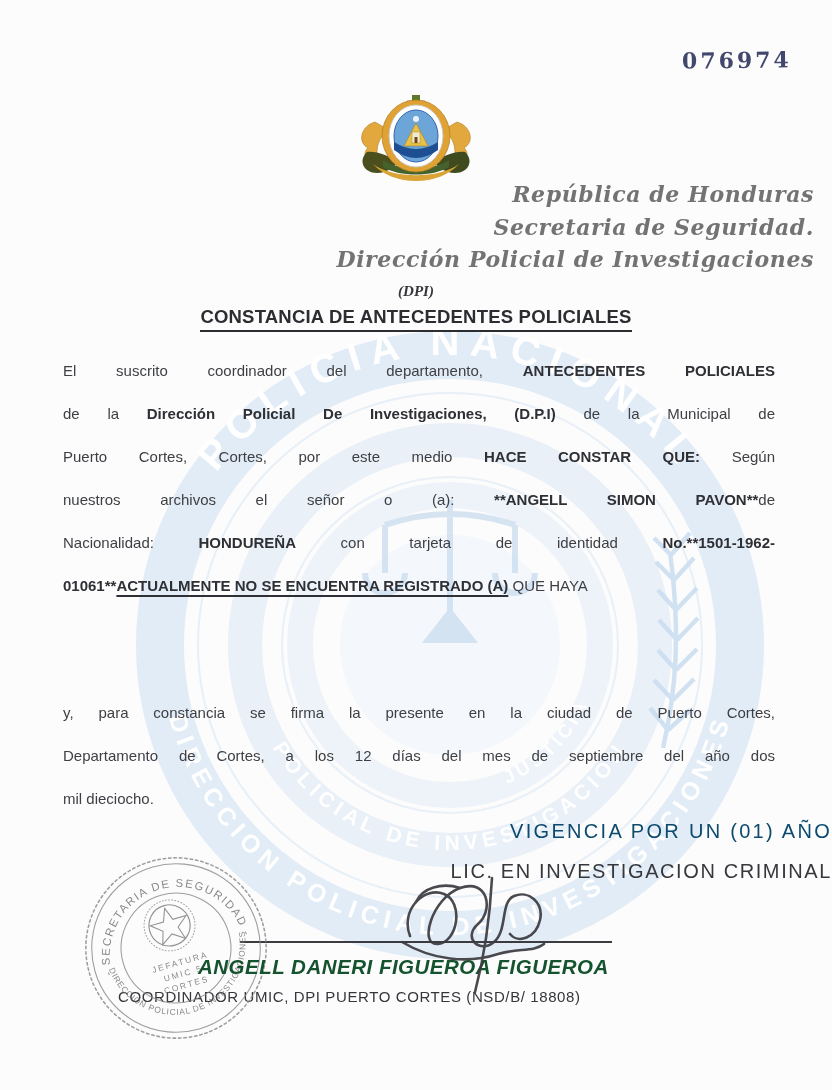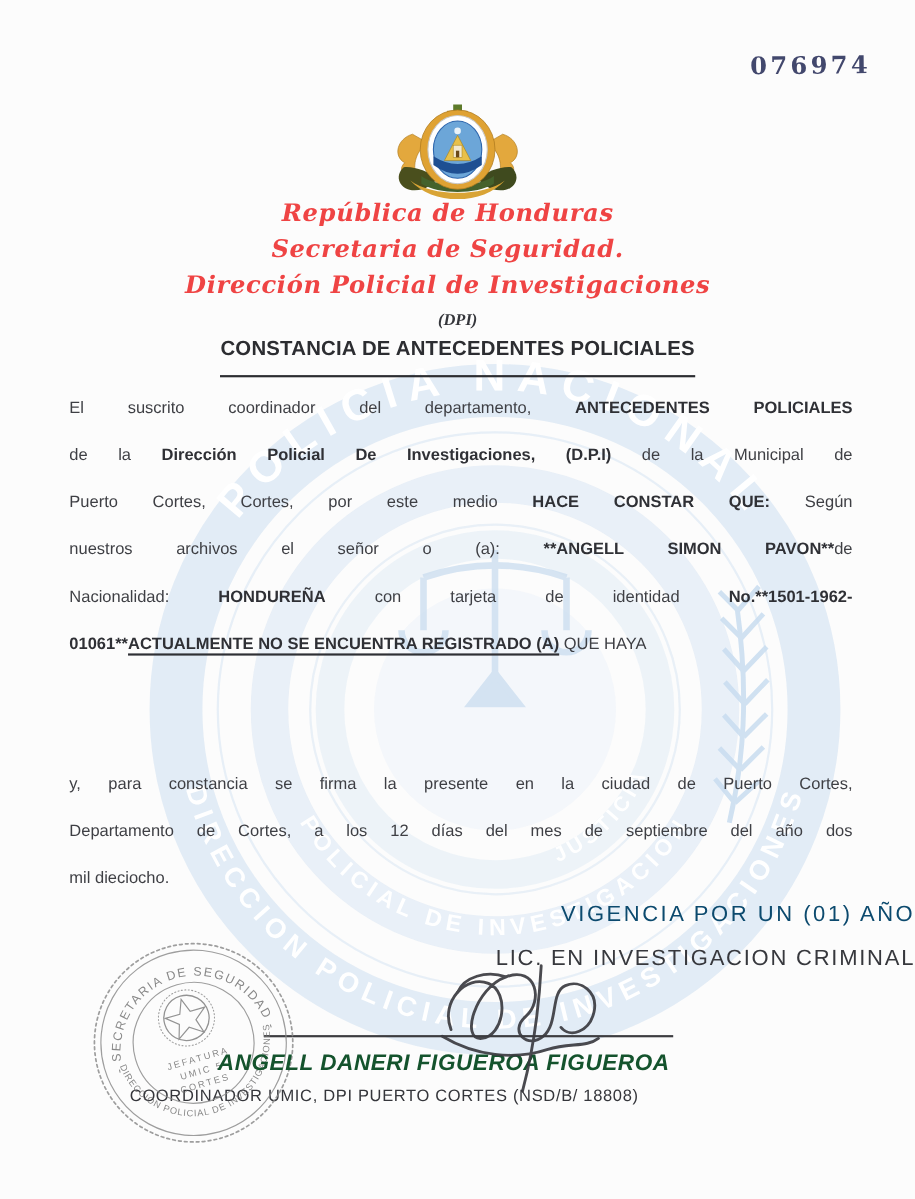--- a/index.html
+++ b/index.html
@@ -12,29 +12,29 @@
   .stamp-number{
     top:47px;right:40px;z-index:5;
     font-family:"DejaVu Serif",serif;font-weight:bold;font-size:22px;
     letter-spacing:3px;color:#353b63;opacity:.93;transform:rotate(-.6deg);
   }
   
   .wm{top:0;left:0;z-index:0;pointer-events:none;}
   
   .coa-wrap{top:94px;left:0;right:0;display:flex;justify-content:center;z-index:2;}
   
-  .script-head{top:178px;left:0;right:18px;text-align:center;z-index:2;
-    font-family:"DejaVu Serif",serif;font-style:italic;font-weight:bold;color:#ef4444;}
+  .script-head{top:178px;left:0;right:18px;text-align:right;z-index:2;
+    font-family:"DejaVu Serif",serif;font-style:italic;font-weight:bold;color:#737373;}
   .script-head .s{display:block;font-size:22px;line-height:32.5px;letter-spacing:.6px;}
   .dpi-line{top:283px;left:0;right:0;text-align:center;z-index:2;
     font-family:Liberation Serif, serif;font-style:italic;font-weight:bold;font-size:15px;color:#35363b;}
   .doc-title{top:306px;left:0;right:0;text-align:center;z-index:2;}
   .doc-title span{
     font-weight:bold;font-size:18.5px;letter-spacing:.2px;color:#2c2d31;
-    border-bottom:2.5px solid #2c2d31;padding-bottom:14px;
+    border-bottom:2.5px solid #2c2d31;padding-bottom:3px;
   }
   
   .para{left:63px;width:712px;z-index:2;}
   .p1{top:349px;}
   .p2{top:691px;}
   .body-line{height:43px;line-height:43px;font-size:15px;white-space:nowrap;color:#3e3f44;}
   .jst{white-space:normal;text-align:justify;text-align-last:justify;}
   .bd{font-weight:bold;color:#2f3035;}
   .un{text-decoration:underline;text-decoration-thickness:2px;text-underline-offset:3.5px;}
   

